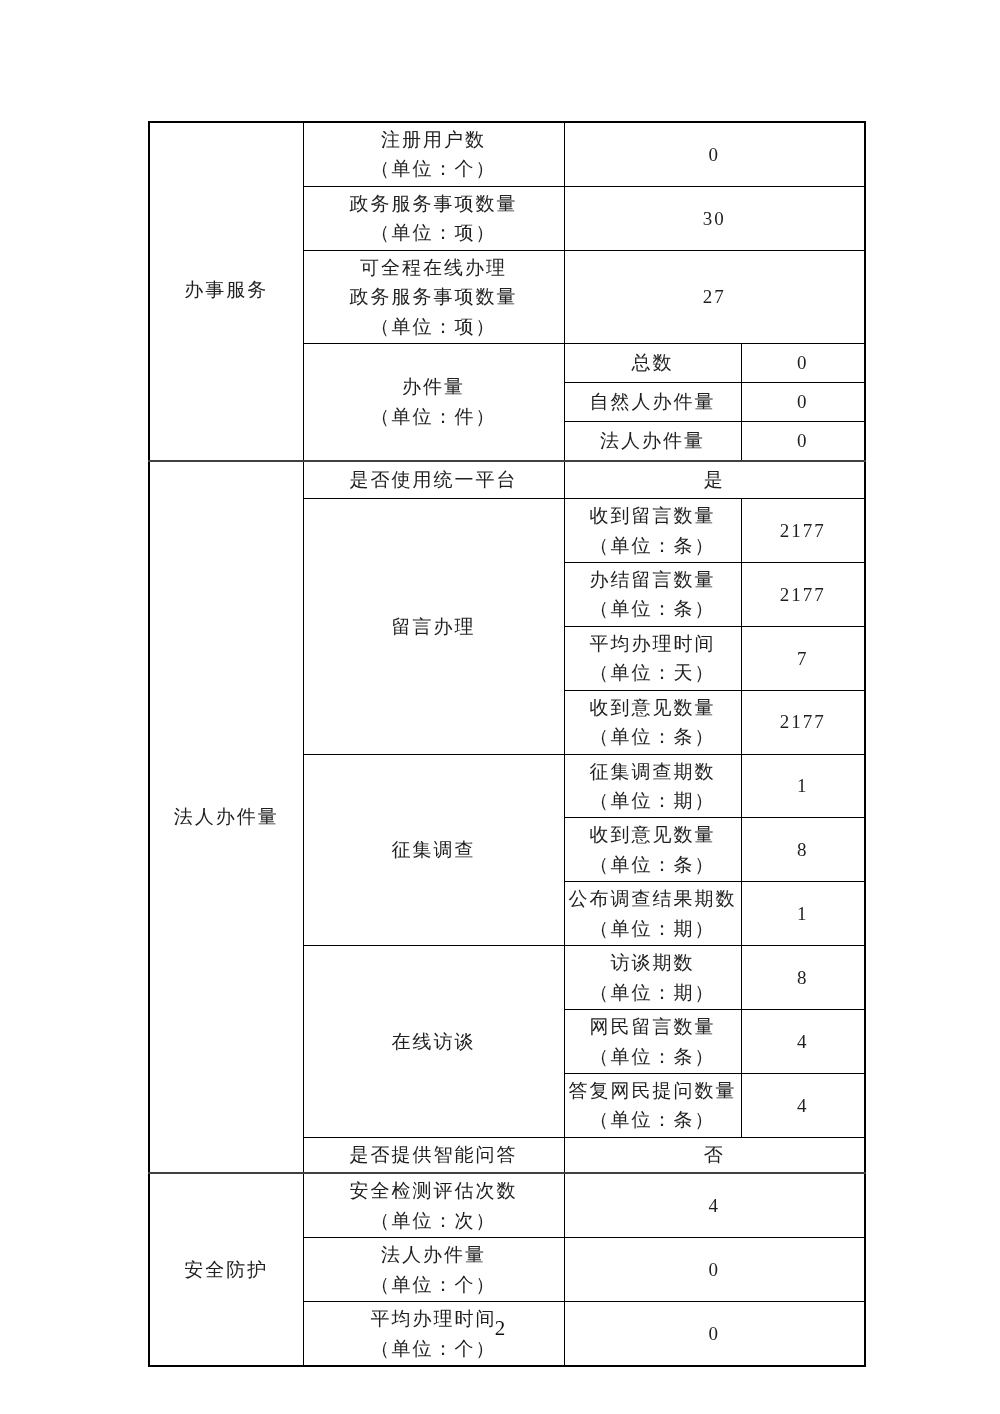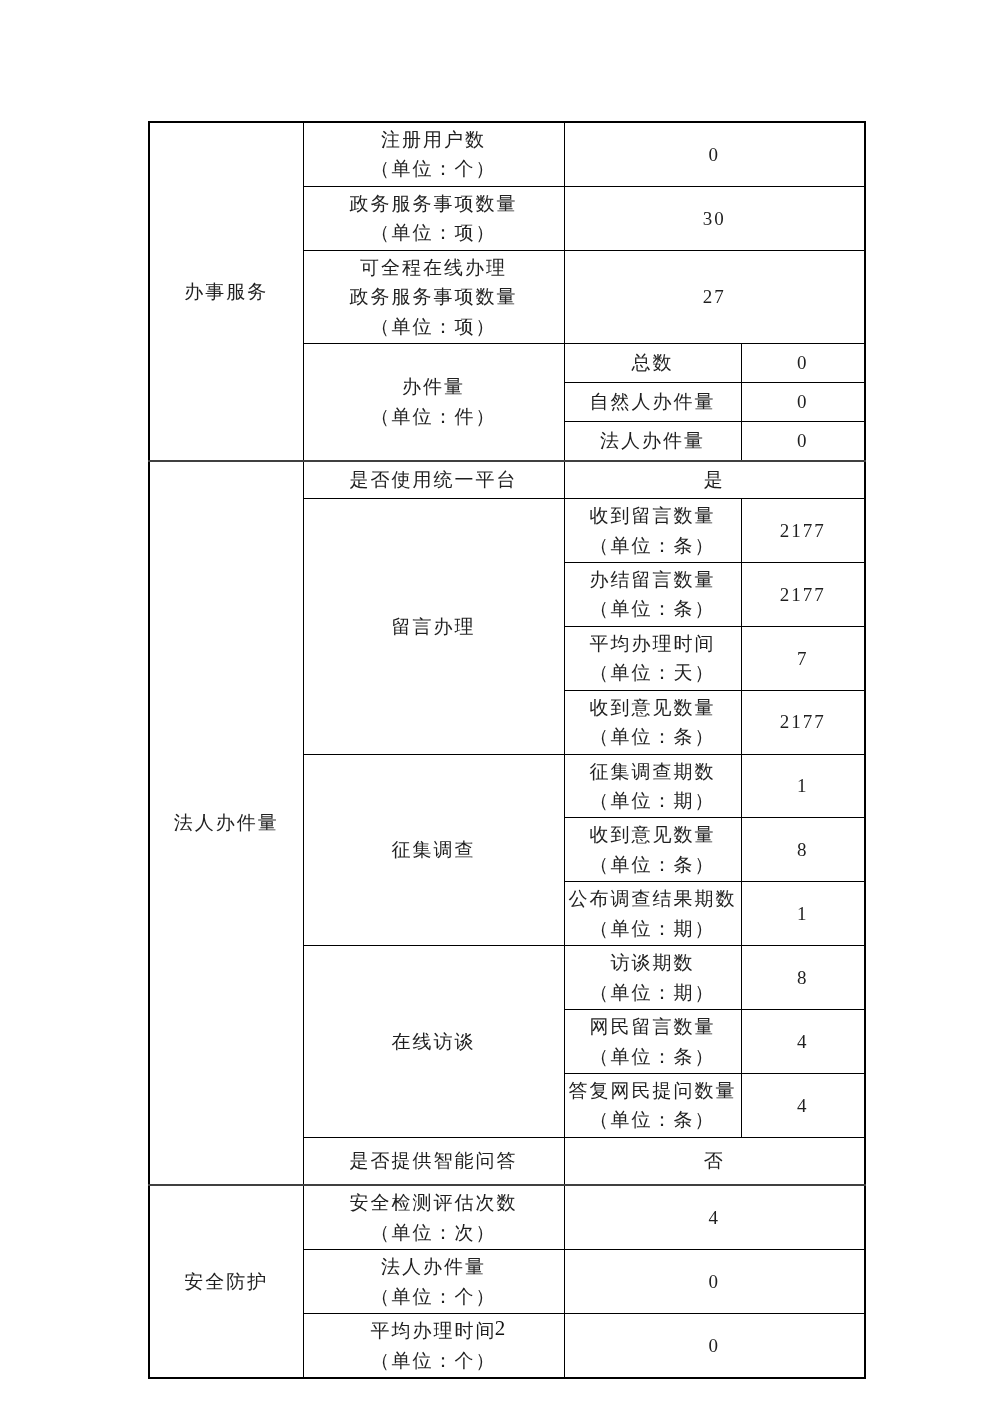--- a/index.html
+++ b/index.html
@@ -27,21 +27,21 @@
     text-align: center;
     vertical-align: middle;
     font-size: 19px;
     color: #1f1f1f;
     letter-spacing: 2px;
     line-height: 1.55;
     padding: 2px 2px;
   }
   tr.sec-start td { border-top: 2px solid #404040; }
   td.cat { font-size: 19px; }
-  td.cat-top { vertical-align: top; padding-top: 14px; }
+  td.cat-top { vertical-align: top; padding-top: 14px; font-family: Liberation Mono, monospace; }
   td.val {
     font-family: "Liberation Serif", "DejaVu Serif", serif;
     font-size: 20px;
     letter-spacing: 1px;
   }
   .page-number {
     position: absolute;
     left: 0; top: 1316px;
     width: 1000px;
     text-align: center;
@@ -175,21 +175,21 @@
       </td>
       <td class="val">4</td>
     </tr>
     <tr style="height:58px">
       <td>
         <div>答复网民提问数量</div>
         <div>（单位：条）</div>
       </td>
       <td class="val">4</td>
     </tr>
-    <tr style="height:48px">
+    <tr style="height:36px">
       <td>是否提供智能问答</td>
       <td colspan="2">否</td>
     </tr>
 
     <tr class="sec-start" style="height:59px">
       <td rowspan="3" class="cat">安全防护</td>
       <td>
         <div>安全检测评估次数</div>
         <div>（单位：次）</div>
       </td>

